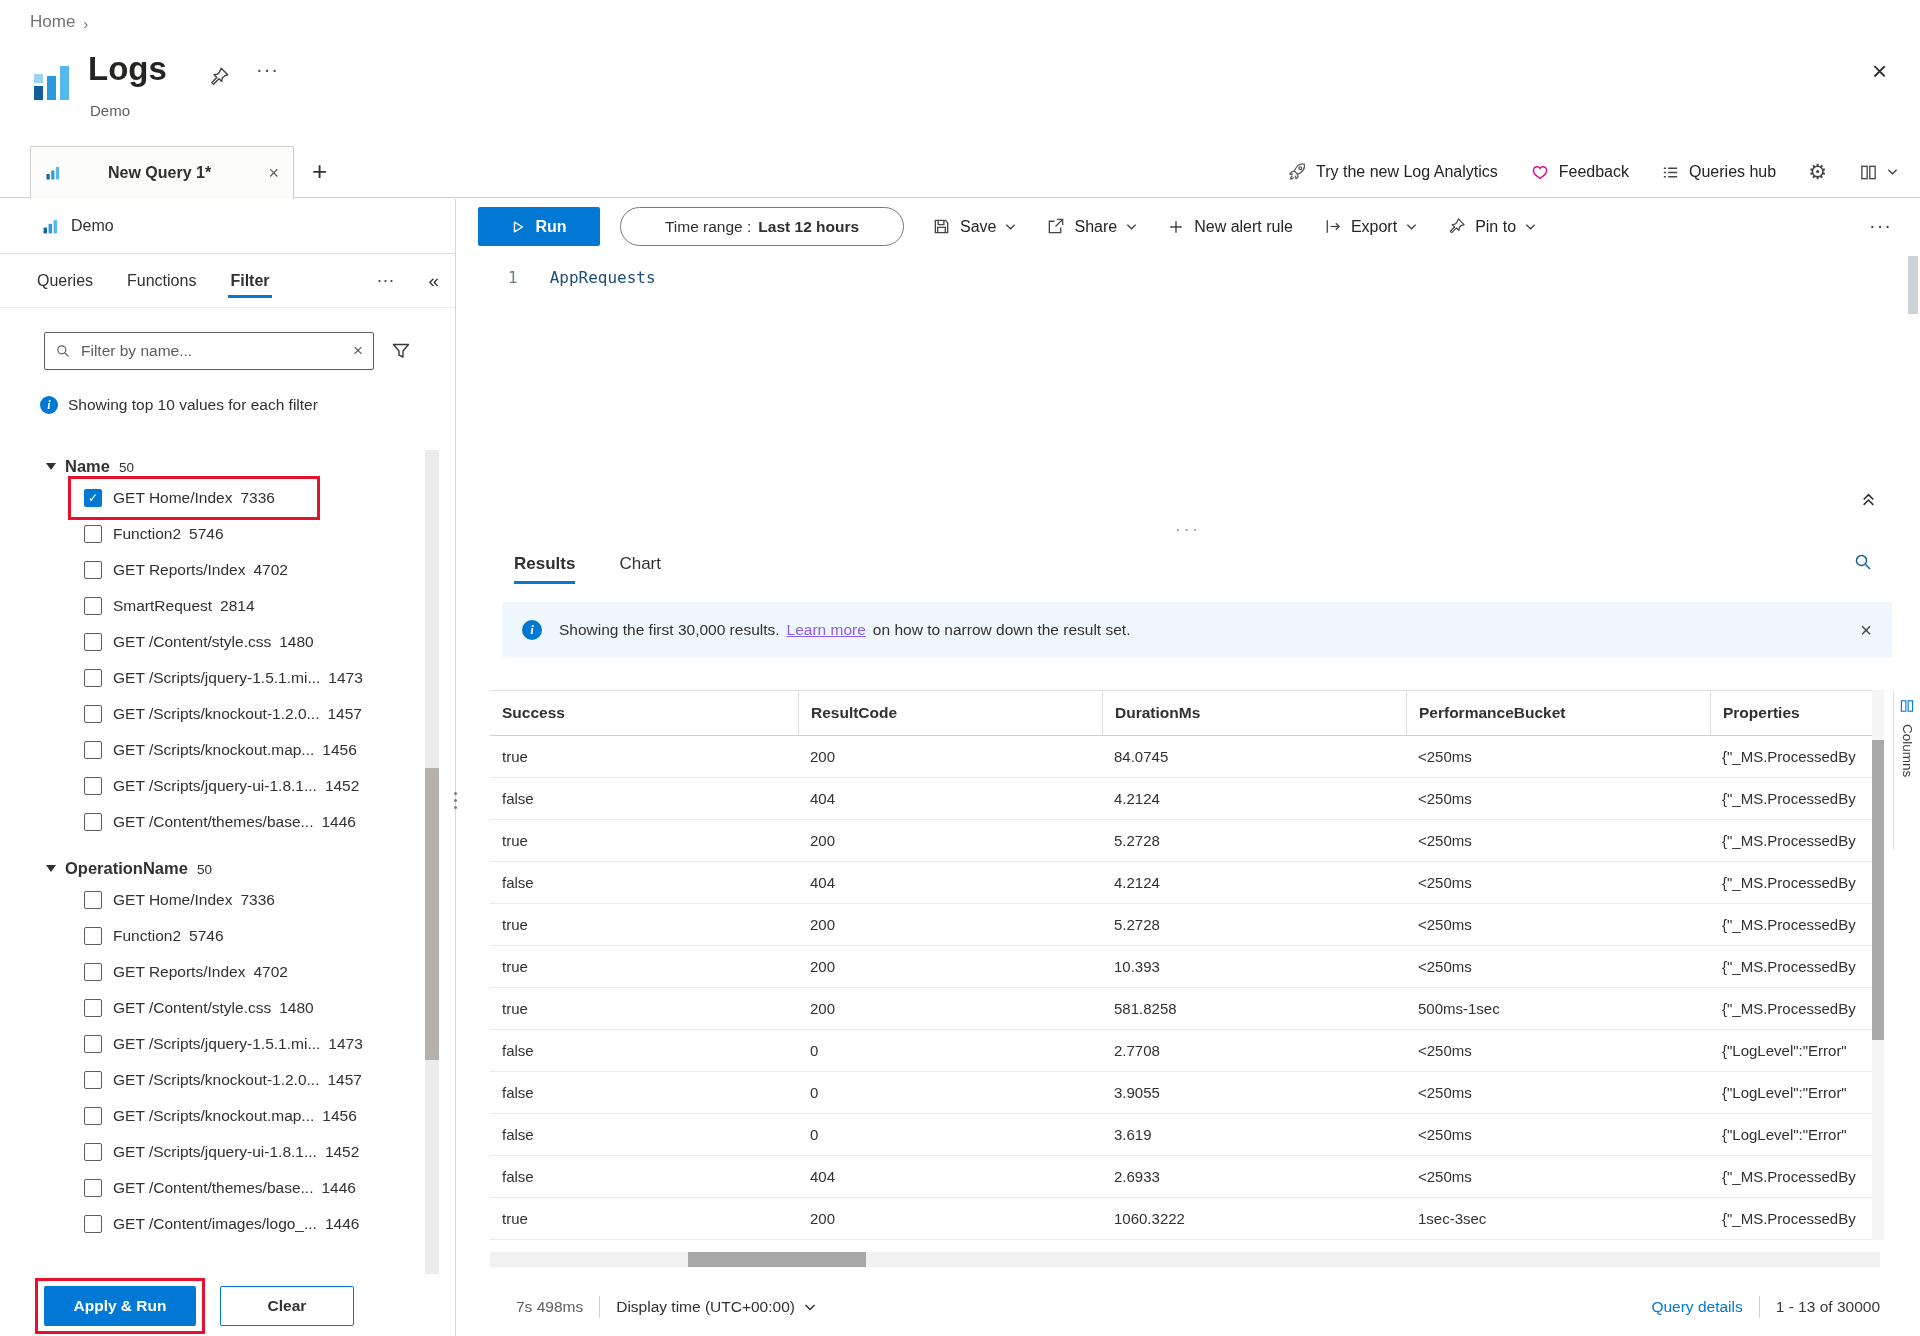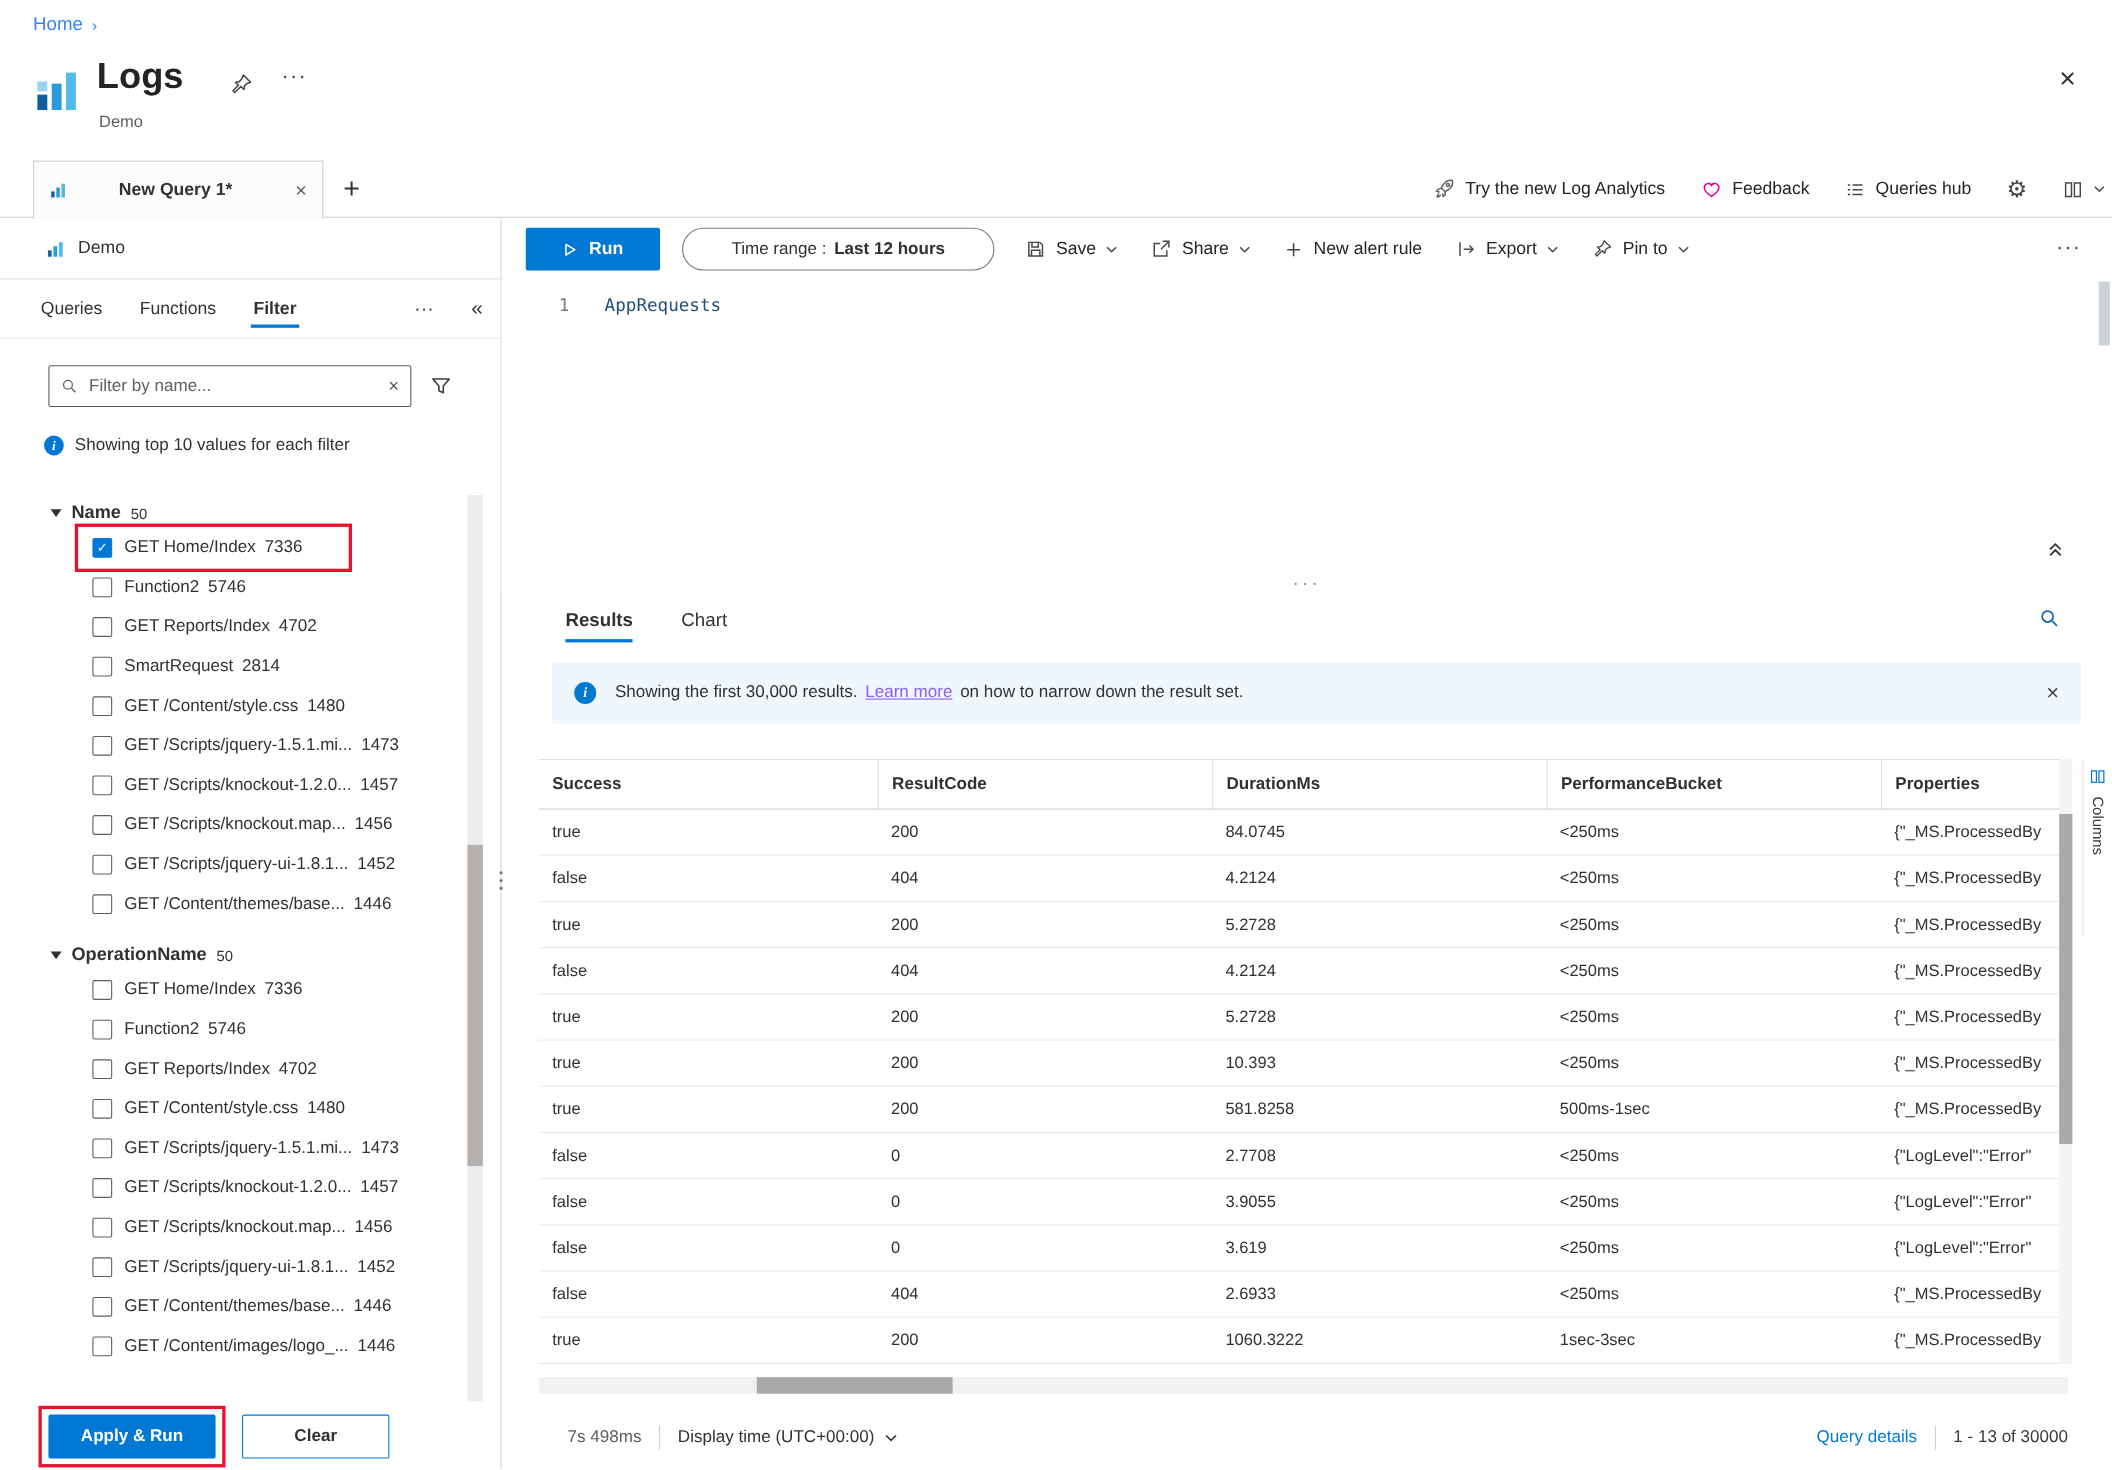--- a/index.html
+++ b/index.html
@@ -1,37 +1,37 @@
 <!DOCTYPE html>
 <html><head>
 <meta charset="utf-8">
 <style>
   html,body{margin:0;padding:0;background:#fff;}
   .app{position:relative;width:1920px;height:1336px;background:#fff;overflow:hidden;
        font-family:"Liberation Sans",sans-serif;color:#323130;font-size:15px;}
   svg{display:block;}
   
-  .breadcrumb{position:absolute;left:30px;top:12px;font-size:17px;color:#3b82f6;display:flex;gap:8px;align-items:flex-end;}
+  .breadcrumb{position:absolute;left:30px;top:12px;font-size:17px;color:#737373;display:flex;gap:8px;align-items:flex-end;}
   .breadcrumb .crumb{cursor:pointer;}
   .breadcrumb .bc-chev{font-size:15px;}
   
   .app-icon{position:absolute;left:30px;top:60px;width:44px;height:44px;}
   .page-title{position:absolute;left:88px;top:50px;font-size:33px;font-weight:600;color:#252423;}
   .pin-icon{position:absolute;left:208px;top:66px;width:22px;height:22px;cursor:pointer;}
   .header-ellipsis{position:absolute;left:256px;top:58px;font-size:20px;color:#484644;letter-spacing:1px;cursor:pointer;}
   .subtitle{position:absolute;left:90px;top:102px;font-size:15px;color:#605e5c;}
   .header-close{position:absolute;left:1872px;top:58px;font-size:26px;color:#323130;cursor:pointer;line-height:1;}
   
   .tabstrip{position:absolute;left:0;top:146px;width:1920px;height:52px;border-bottom:1px solid #d1cfcd;box-sizing:border-box;}
   .qtab{position:absolute;left:30px;top:0;width:264px;height:53px;background:#fcfcfb;border:1px solid #d1cfcd;border-bottom:none;
         box-sizing:border-box;display:flex;align-items:center;gap:10px;padding:0 14px;z-index:2;}
   .qtab-label{font-size:16px;font-weight:700;flex:1;margin-left:37px;}
   .qtab-close{color:#605e5c;font-size:18px;cursor:pointer;}
   .tab-plus{position:absolute;left:312px;top:10px;font-size:26px;font-weight:300;color:#323130;cursor:pointer;}
-  .tabstrip-right{position:absolute;right:6px;top:0;height:52px;display:flex;align-items:center;gap:32px;font-size:16px;color:#252423;}
+  .tabstrip-right{position:absolute;right:22px;top:0;height:52px;display:flex;align-items:center;gap:32px;font-size:16px;color:#252423;}
   .ts-item{display:flex;align-items:center;gap:9px;cursor:pointer;}
   .gear-glyph{font-size:21px;color:#484644;font-family:"DejaVu Sans",sans-serif;}
   
   .scope-row{position:absolute;left:0;top:199px;width:455px;height:55px;border-bottom:1px solid #e1dfdd;box-sizing:border-box;
              display:flex;align-items:center;gap:12px;padding-left:42px;font-size:16px;}
   .v-divider{position:absolute;left:455px;top:199px;width:1px;height:1137px;background:#d8d6d4;}
   .run-btn{position:absolute;left:478px;top:207px;width:122px;height:39px;background:#0078d4;border-radius:2px;color:#fff;
            display:flex;align-items:center;justify-content:center;gap:10px;font-size:16px;font-weight:600;cursor:pointer;}
   .time-pill{position:absolute;left:620px;top:207px;width:284px;height:39px;border:1px solid #7a7a7a;border-radius:20px;box-sizing:border-box;
              display:flex;align-items:center;justify-content:center;gap:7px;font-size:15.5px;cursor:pointer;}

